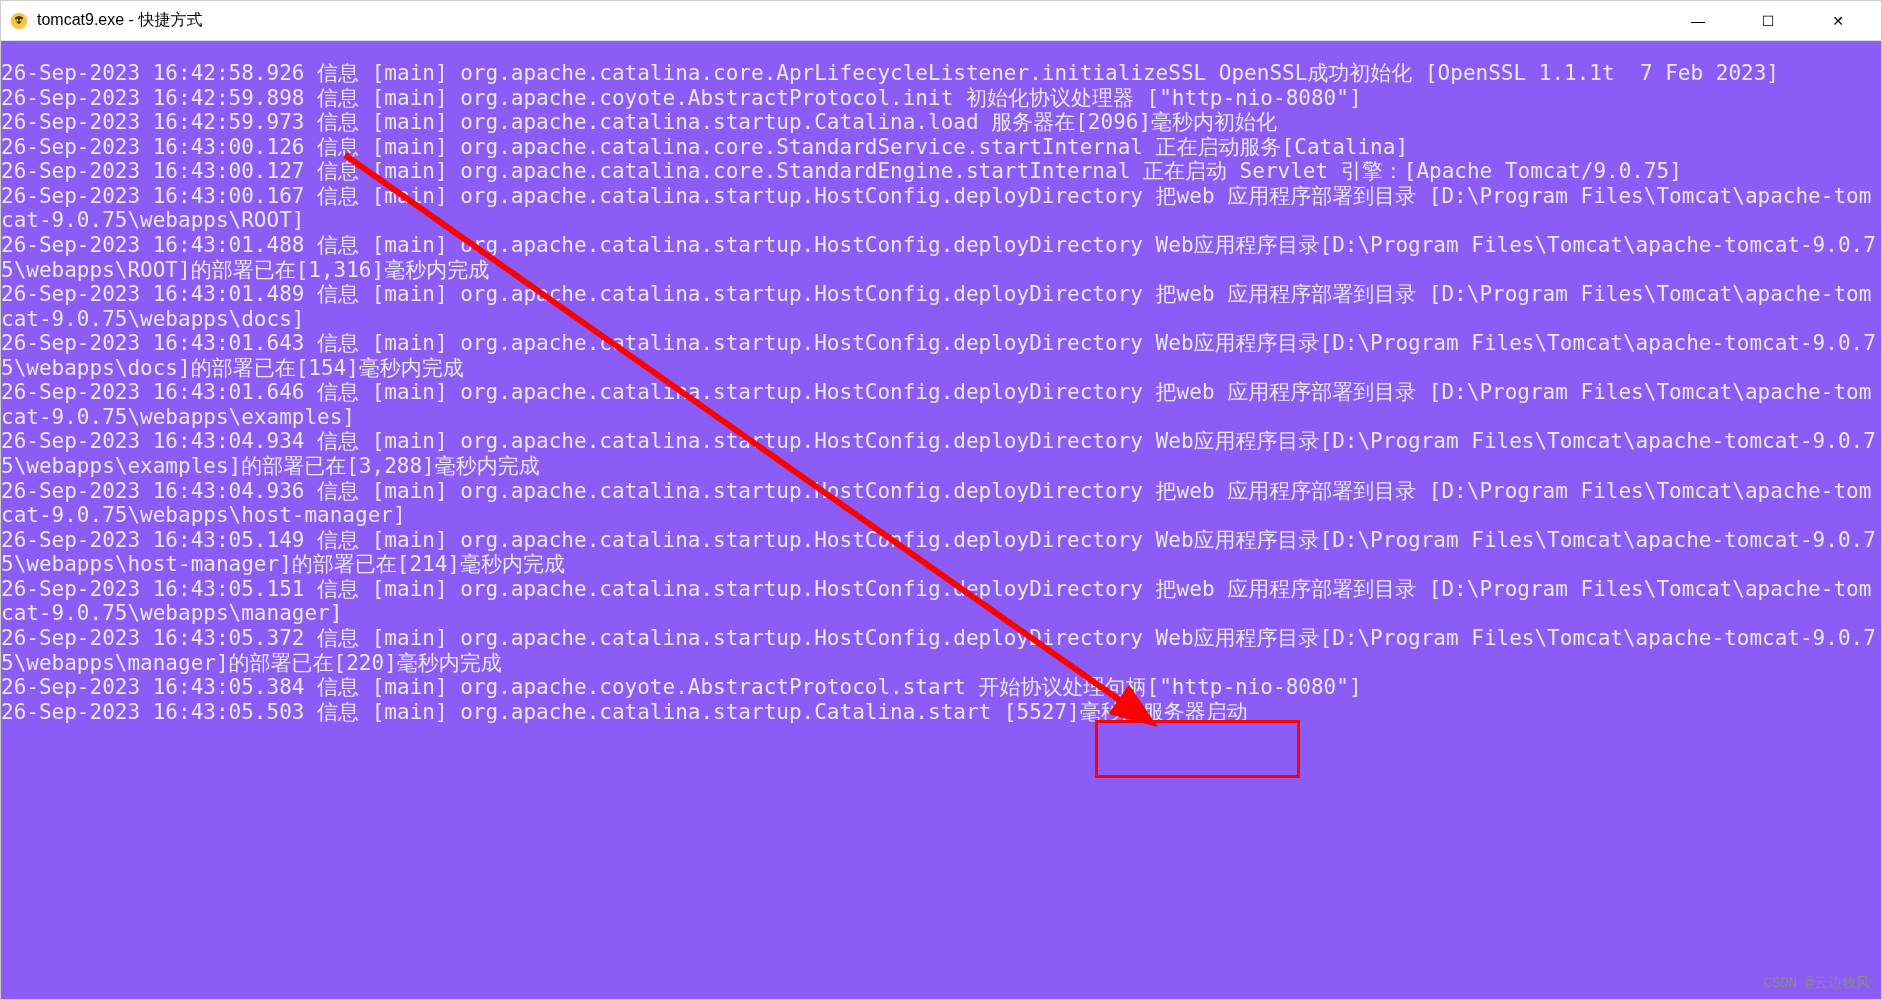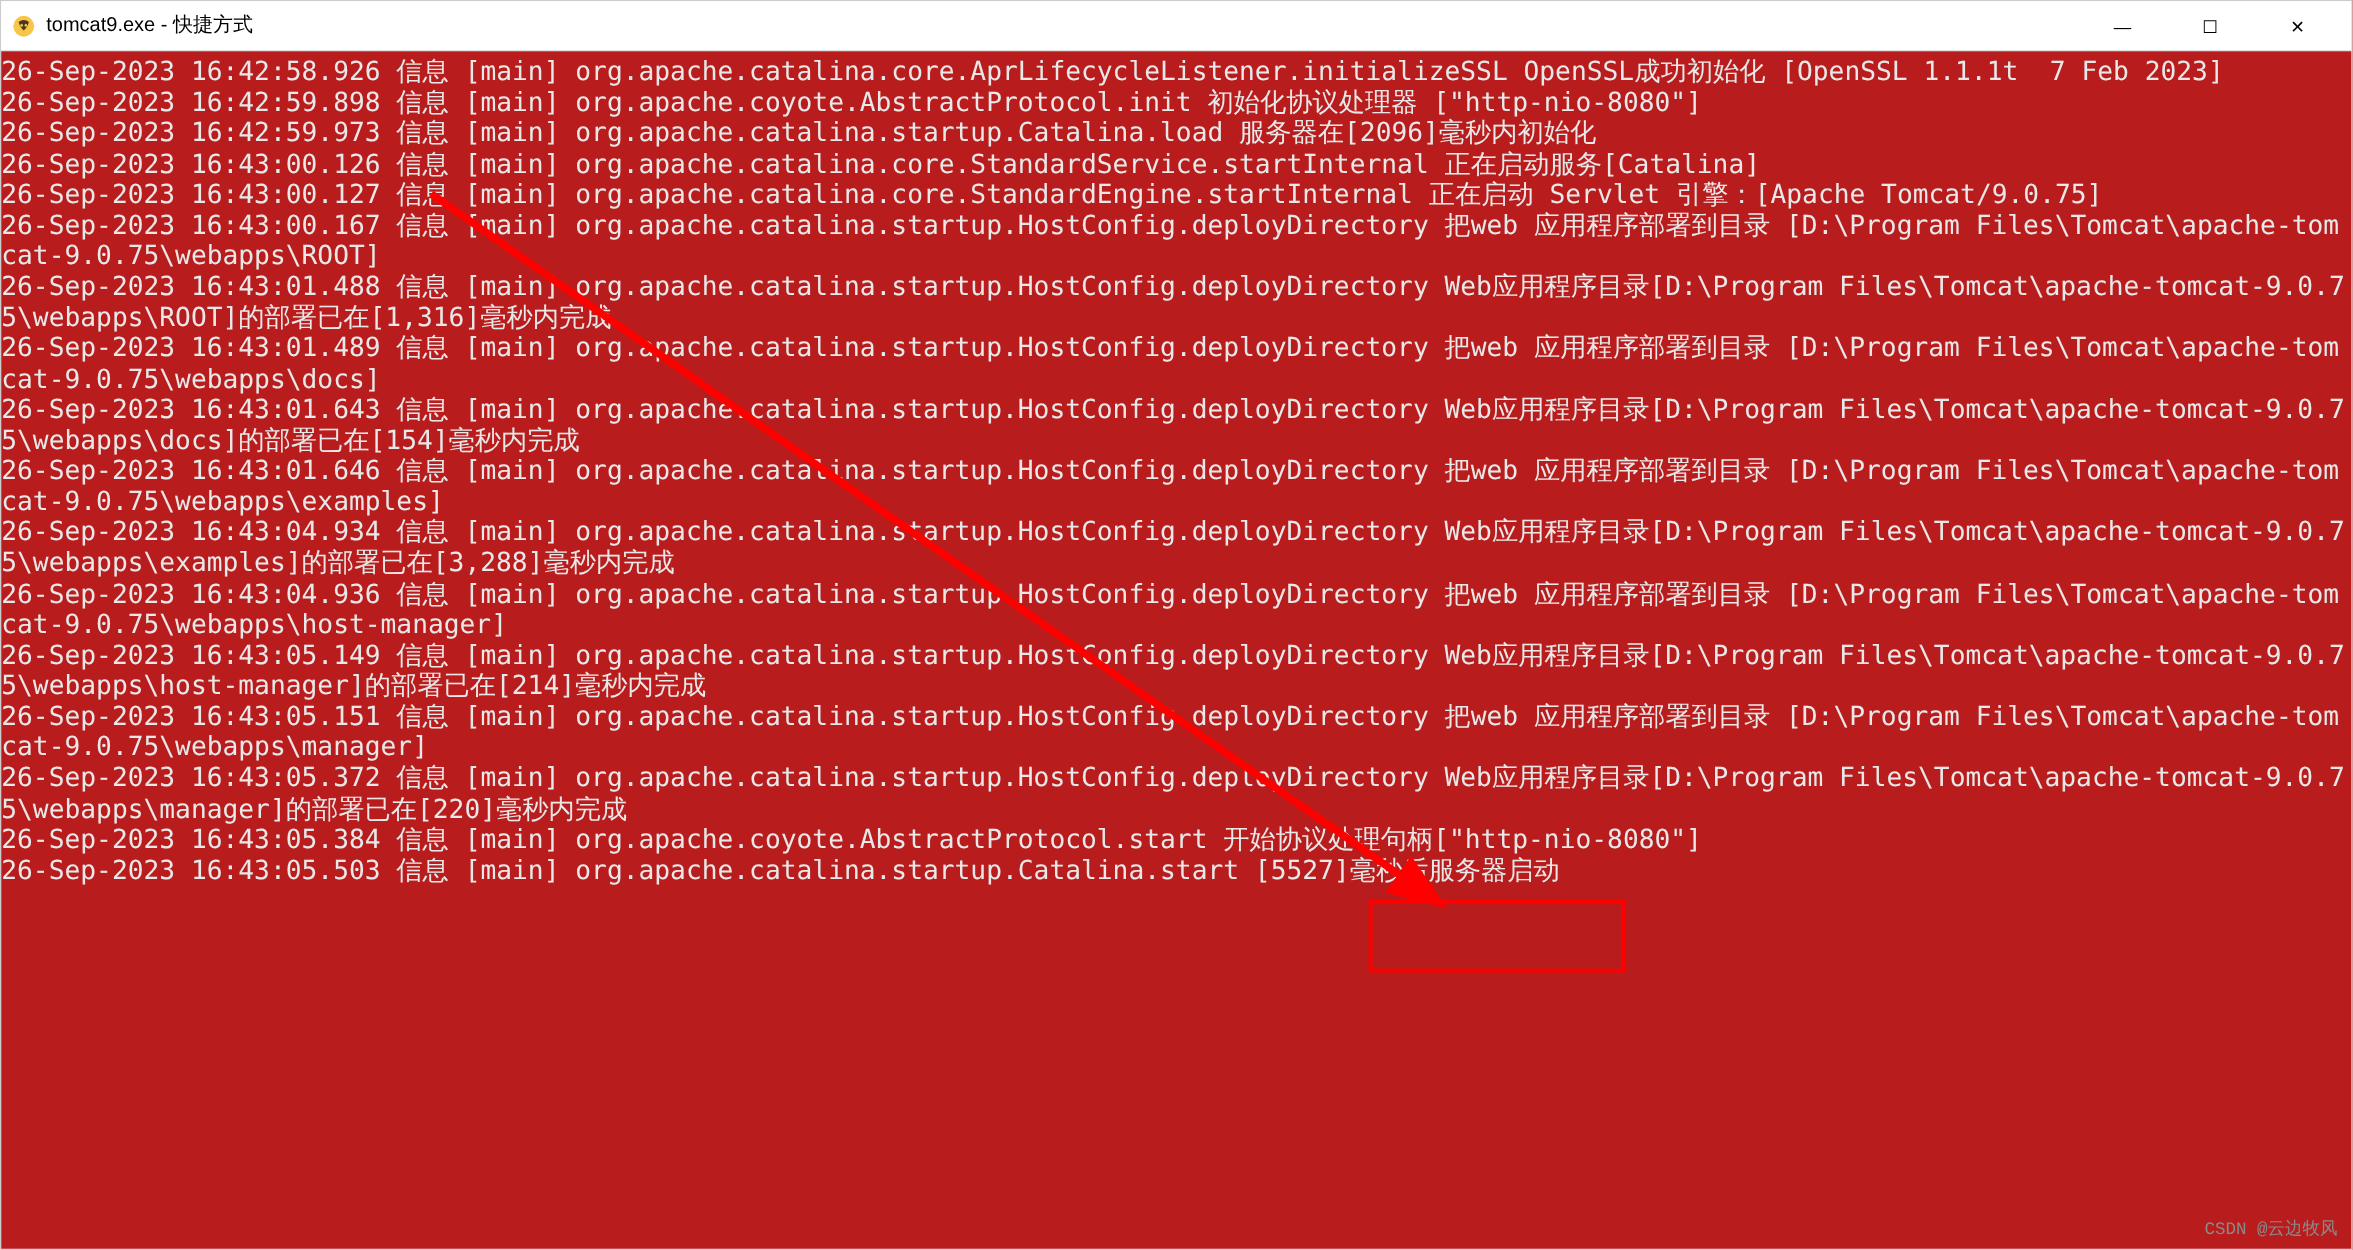--- a/index.html
+++ b/index.html
@@ -49,26 +49,26 @@
       height: 38px;
       display: flex;
       align-items: center;
       justify-content: center;
       font-size: 14px;
       color: #000;
       cursor: pointer;
     }
     .console {
       flex: 1;
-      background: #b91c1c;
+      background: #8b5cf6;
       color: #e8e8e8;
       font-family: "NSimSun", "SimSun", "Consolas", monospace;
       font-size: 21px;
       line-height: 1.17;
-      padding: 4px 0;
+      padding: 20px 0;
       white-space: pre-wrap;
       word-break: break-all;
       overflow: hidden;
       position: relative;
     }
     .console-line {
       letter-spacing: 0px;
     }
     .arrow-overlay {
       position: absolute;

